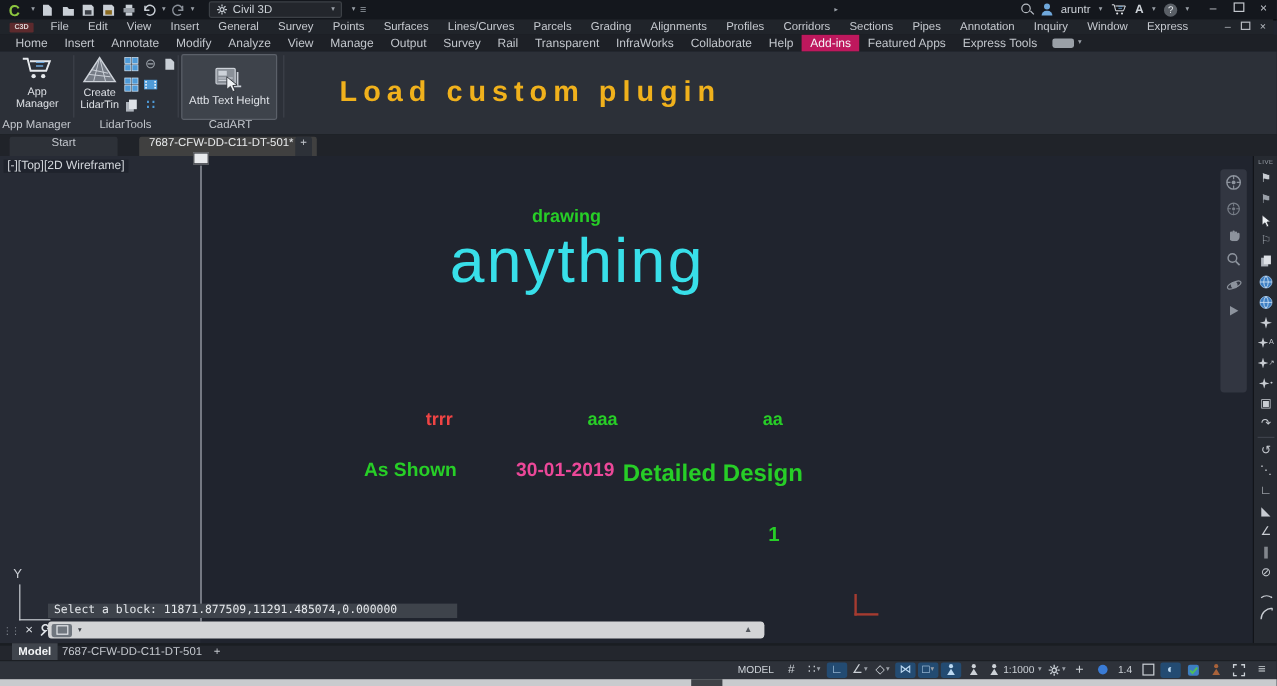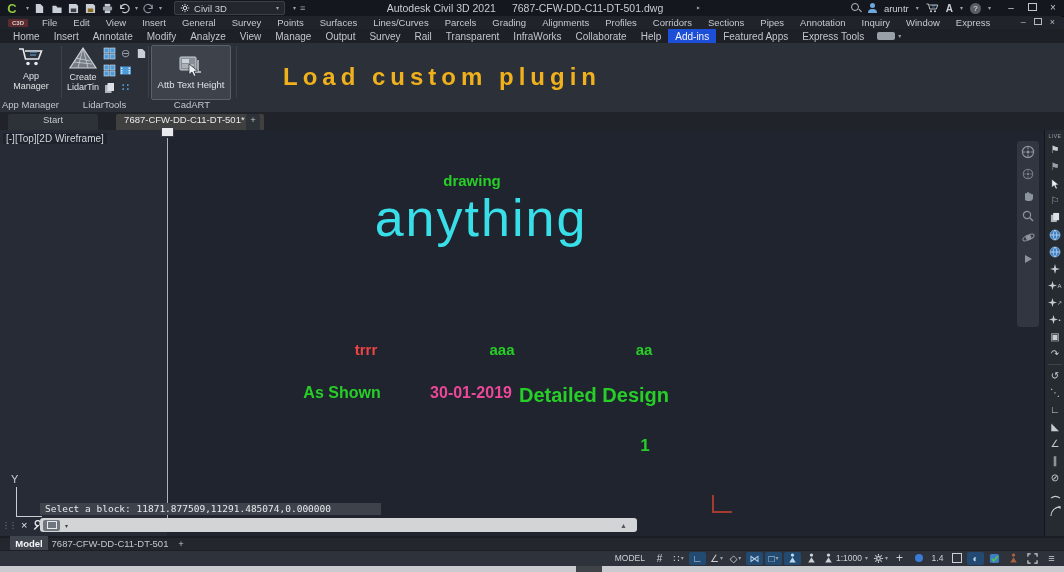--- a/index.html
+++ b/index.html
@@ -13,21 +13,21 @@
   #titlebar{left:0;top:0;width:1064px;height:16px;background:#14171d;border-bottom:1px solid #0b0d10}
   .qat-ic{width:13px;height:12px;display:flex;align-items:center;justify-content:center}
   .dd{font-size:6px;color:#9aa0a8;line-height:1}
   .winbtn{color:#c3c7cd;font-size:10px;width:14px;text-align:center;line-height:14px}
   
   #menubar{left:0;top:16px;width:1061px;height:13px;background:#20242a;border-bottom:1px solid #15181d}
   .mi{padding:0 8px;font-size:9.5px;color:#c6cad0;line-height:13px}
   
   #ribbontabs{left:0;top:29px;width:1064px;height:14px;background:#1d2026}
   .rt{padding:0 7px;font-size:10px;color:#c2c6cc;height:14px;display:flex;align-items:center}
-  .rt.active{background:#1d4ed8;color:#f4f6f8}
+  .rt.active{background:#be185d;color:#f4f6f8}
   
   #ribbonbody{left:0;top:43px;width:1064px;height:69px;background:#2c3038;border-bottom:1px solid #15181d}
   .psep{position:absolute;top:46px;width:1px;height:52px;background:#3d414a}
   .pfoot{position:absolute;top:99px;font-size:9.5px;color:#c3c7cd;text-align:center}
   .bigbtn{position:absolute;display:flex;flex-direction:column;align-items:center;justify-content:flex-start;color:#dde0e5;font-size:9px;text-align:center;line-height:10px}
   .smic{position:absolute;width:13px;height:13px;display:flex;align-items:center;justify-content:center}
   
   #doctabs{left:0;top:112px;width:1064px;height:18px;background:#202329}
   .dtab{position:absolute;top:114px;height:16px;display:flex;align-items:flex-start;justify-content:center;font-size:9.5px;color:#c3c7cd;border-radius:2px 2px 0 0}
   
@@ -227,24 +227,20 @@
       <svg width="10" height="10">
           <use href="#sy-gear"></use>
         </svg>
       <span style="font-size:9.5px;color:#ccd1d7;width:78px">Civil 3D</span>
       <span class="dd">▾</span>
     </span>
     <span class="dd" style="margin-left:4px">▾</span>
     <span style="font-size:9px;color:#9aa0a8">≡</span>
   </div>
 
-  <div class="abs flex nw" style="left:340px;top:0;width:370px;height:16px;justify-content:center;gap:16px;font-size:10.5px;color:#c9ccd1">
-    <span>Autodesk Civil 3D 2021</span>
-    <span>7687-CFW-DD-C11-DT-501.dwg</span>
-  </div>
 
   <div class="abs flex" style="right:4px;top:0;height:16px;gap:7px">
     <span class="dd" style="transform:rotate(-90deg)">▾</span>
     <input id="searchbox" style="width: 128px; height: 10px; background: rgb(34, 38, 44); border: 1px solid rgb(60, 64, 70); color: rgb(154, 160, 168); font-size: 9px; font-style: italic; padding: 0px 4px; outline: none; margin-top: 48px;" placeholder="Type a keyword or phrase">
     <span style="width:10px;height:10px;position:relative">
       <span style="position:absolute;left:0;top:0;width:6px;height:6px;border:1.4px solid #b9bec5;border-radius:50%"></span>
       <span style="position:absolute;left:7px;top:7px;width:4px;height:1.4px;background:#b9bec5;transform:rotate(45deg)"></span>
     </span>
     <span style="width:9px;height:10px;position:relative">
       <span style="position:absolute;left:2px;top:0;width:5px;height:5px;border-radius:50%;background:#6fa8dc"></span>

